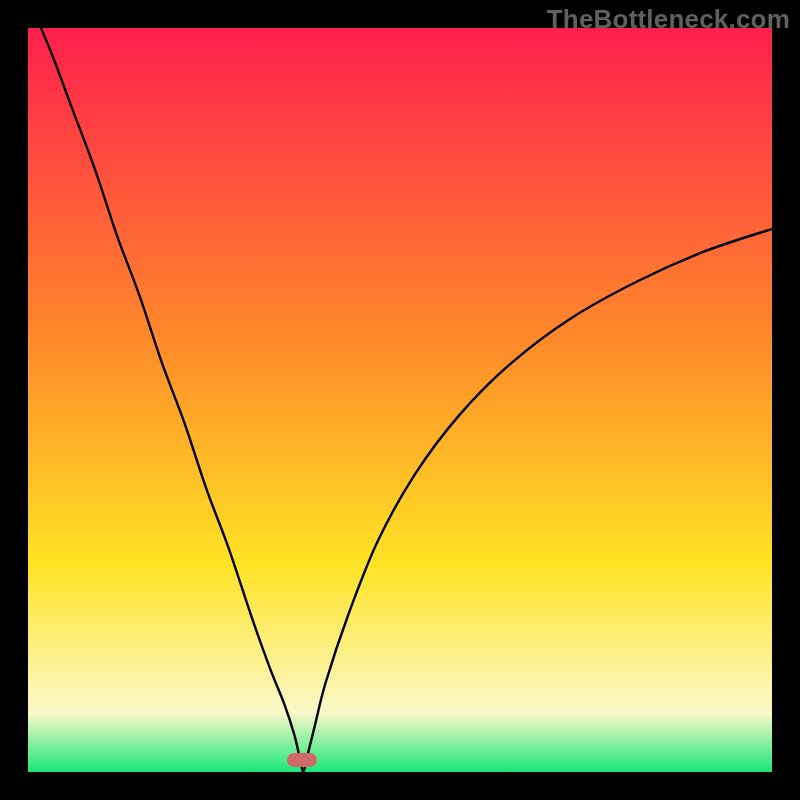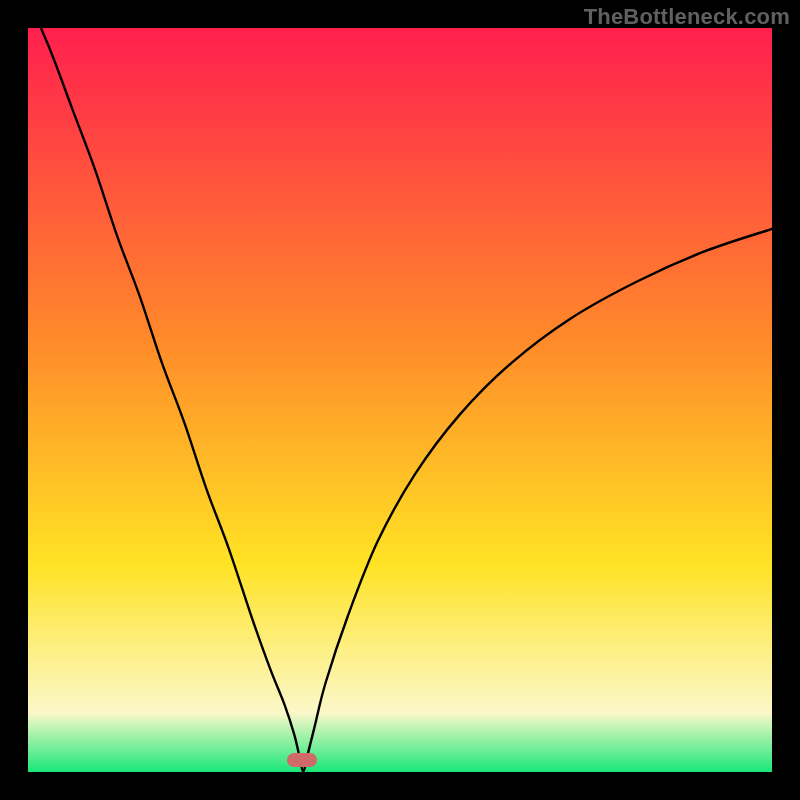--- a/index.html
+++ b/index.html
@@ -15,21 +15,21 @@
     position: relative;
     width: 800px;
     height: 800px;
     background: #000;
   }
   .watermark {
     position: absolute;
     top: 4px;
     right: 10px;
     color: #606060;
-    font-size: 22px;
+    font-size: 26px;
     font-weight: 600;
     letter-spacing: 0.2px;
     user-select: none;
   }
   .plot-area {
     position: absolute;
     left: 28px;
     top: 28px;
     width: 744px;
     height: 744px;

